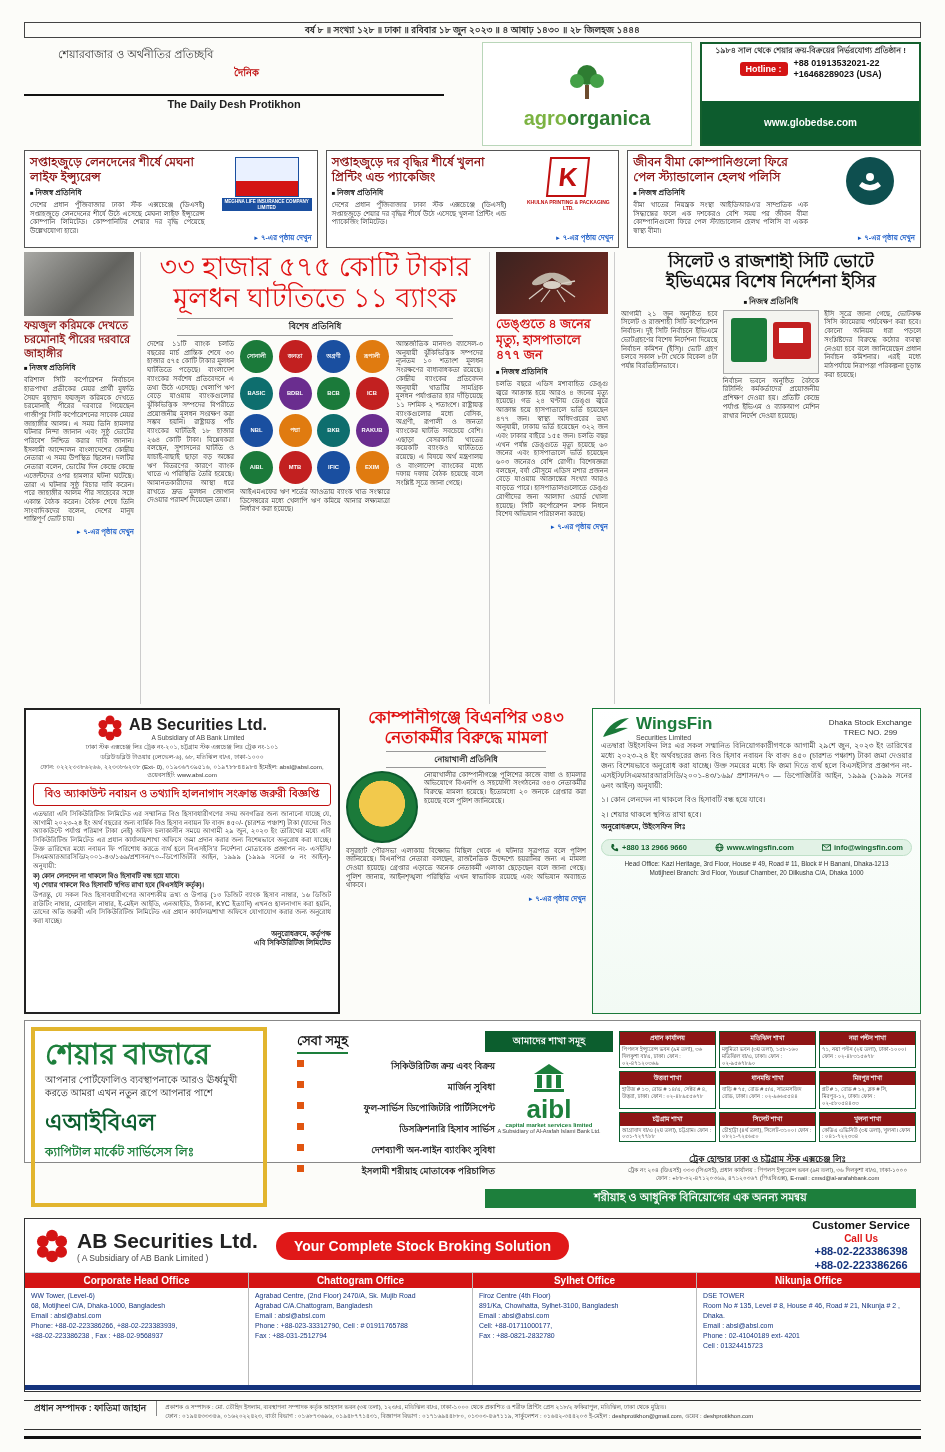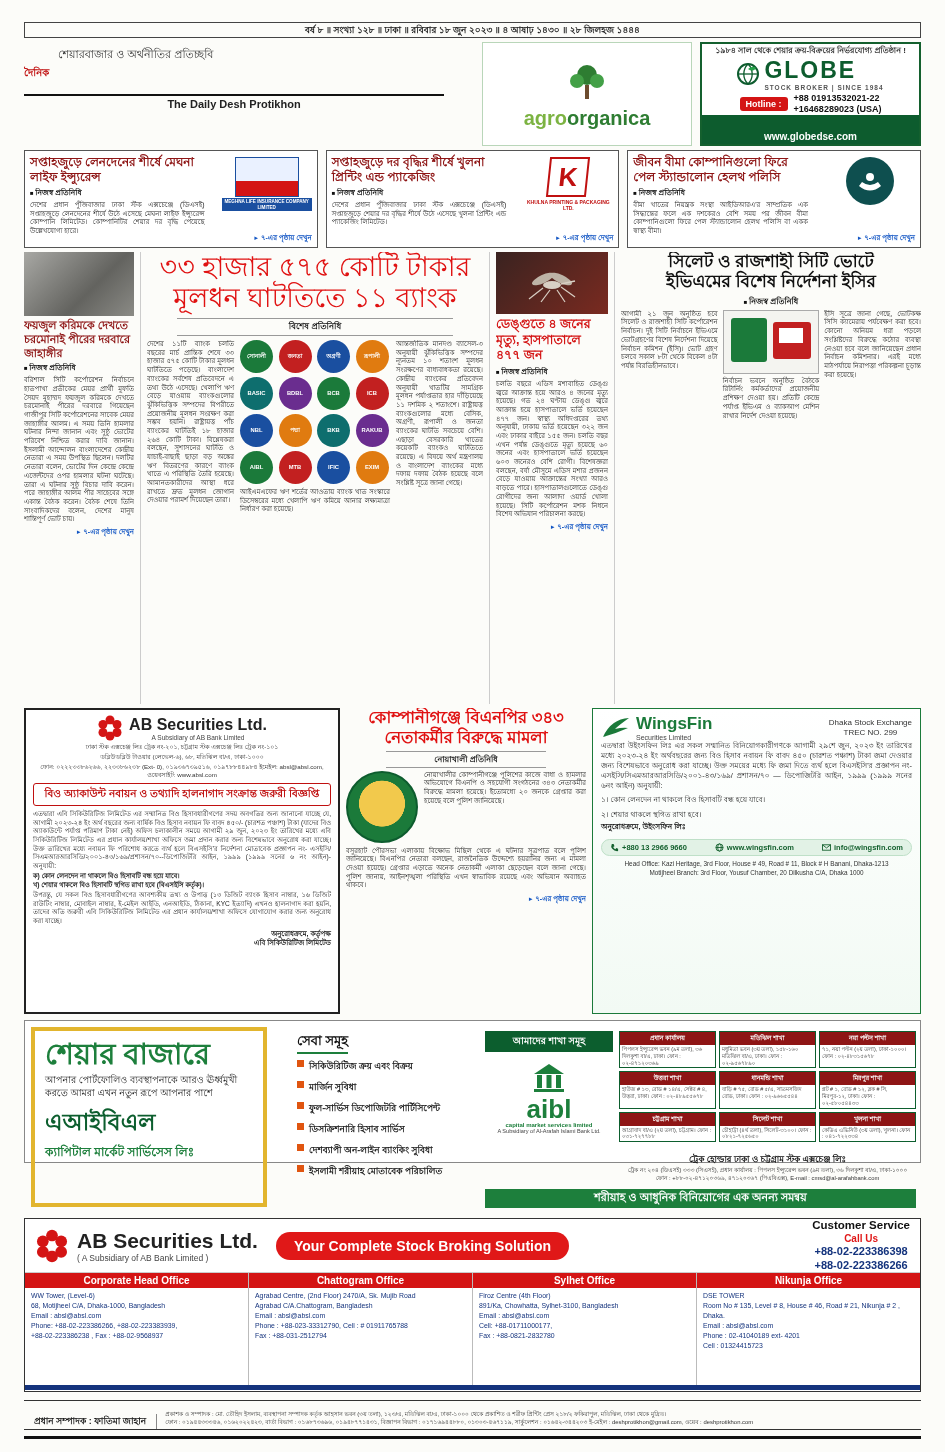--- a/index.html
+++ b/index.html
@@ -7,21 +7,21 @@
   .page { position:relative; width:945px; height:1452px; background:#fcfcf9; margin:0 auto; overflow:hidden; color:#1a1a1a; }
 
   
   .datebar { position:absolute; left:24px; top:22px; width:897px; height:16px; border:1px solid #444;
              display:flex; align-items:center; justify-content:center; font-size:9px; font-weight:bold; color:#222; }
 
   
   .mast-row { position:absolute; left:24px; top:42px; width:897px; height:104px; }
   .masthead { position:absolute; left:0; top:4px; width:445px; }
   .mast-tagline { font-size:11px; color:#333; padding-left:34px; }
-  .mast-title-row { display:flex; align-items:flex-end; gap:6px; }
+  .mast-title-row { display:flex; align-items:flex-end; gap:6px;justify-content:center; }
   .mast-daily { font-size:10px; font-weight:bold; color:#c01010; padding-bottom:10px; }
   .mast-title { font-size:44px; font-weight:bold; color:#111; line-height:1.1; letter-spacing:1px; }
   .mast-rule { border-top:2px solid #111; margin-top:2px; width:420px; }
   .mast-sub { font-size:11px; font-weight:bold; color:#222; text-align:center; width:420px; margin-top:2px; }
   .agro-box { position:absolute; left:458px; top:0; width:210px; height:104px; border:1px solid #b9d6b9;
               display:flex; flex-direction:column; align-items:center; justify-content:center; background:#fff; }
   .agro-text { font-size:20px; font-weight:bold; margin-top:2px; }
   .agro-w1 { color:#7cb342; } .agro-w2 { color:#2e7d32; }
   .globe-box { position:absolute; left:676px; top:0; width:221px; height:104px; border:2px solid #14602e; background:#fff;
                display:flex; flex-direction:column; overflow:hidden; }
@@ -115,21 +115,21 @@
 
   
   .aibl-ad { position:absolute; left:24px; top:1020px; width:897px; height:143px; border:1px solid #888; background:#fff; }
   .aibl-left { position:absolute; left:6px; top:6px; width:236px; height:180px; border:4px solid #e2b52e; padding:8px 10px; }
   .aibl-left-title { font-size:29px; font-weight:bold; color:#1d7f3c; line-height:1.05; }
   .aibl-left-body { font-size:9.5px; color:#222; line-height:1.3; margin:5px 0; }
   .aibl-left-brand { font-size:23px; font-weight:bold; color:#0c5e2e; }
   .aibl-left-brand-sub { font-size:12px; font-weight:bold; color:#1d7f3c; }
   .aibl-services { position:absolute; left:272px; top:10px; width:198px; }
   .aibl-serv-title { font-size:13px; font-weight:bold; color:#111; border-bottom:2px solid #1d7f3c; display:inline-block; margin-bottom:5px; }
-  .aibl-serv-item { font-size:9px; font-weight:bold; color:#222; margin-bottom:6px; display:flex; gap:5px; align-items:flex-start; }
+  .aibl-serv-item { font-size:9px; font-weight:bold; color:#222; margin-bottom:6px; display:flex; gap:5px; align-items:flex-start;justify-content:space-between; }
   .sq-bullet { width:7px; height:7px; background:#e05510; flex:none; margin-top:1px; }
   .aibl-mid { position:absolute; left:460px; top:10px; width:128px; }
   .aibl-branch-head { background:#0c5e2e; color:#fff; font-size:9.5px; font-weight:bold; text-align:center; padding:3px 0; }
   .aibl-logo-block { margin-top:10px; text-align:center; }
   .aibl-logo-word { font-size:26px; font-weight:bold; color:#1d7f3c; line-height:1; }
   .aibl-logo-sub { font-size:6px; color:#1d7f3c; font-weight:bold; }
   .aibl-logo-sub2 { font-size:5.6px; color:#444; }
   .aibl-branches { position:absolute; left:594px; top:10px; width:297px; display:grid; grid-template-columns:repeat(3,1fr); gap:3px; }
   .branch-box { border:1px solid #0c5e2e; overflow:hidden; background:#fff; }
   .branch-name { background:#8e1515; color:#fff; font-size:6.2px; font-weight:bold; text-align:center; padding:1px 0; }
@@ -152,21 +152,21 @@
   .ab-cs-phone { font-size:11px; font-weight:bold; color:#14337d; }
   .ab-offices { display:flex; height:112px; }
   .ab-office { flex:1; border-right:1px solid #bbb; padding:0; overflow:hidden; }
   .ab-office:last-child { border-right:none; }
   .ab-office-name { background:#d41414; color:#fff; font-size:10px; font-weight:bold; text-align:center; padding:2px 0; }
   .ab-office-lines { padding:3px 6px; }
   .ab-office-lines div { font-size:6.9px; color:#14337d; line-height:1.45; }
   .ab-bottom-bar { height:5px; background:#14337d; }
 
   
-  .footer { position:absolute; left:24px; top:1400px; width:897px; height:30px; border-top:1px solid #333; border-bottom:1px solid #333; display:flex; align-items:flex-end; }
+  .footer { position:absolute; left:24px; top:1400px; width:897px; height:30px; border-top:1px solid #333; border-bottom:1px solid #333; display:flex; align-items:flex-start; }
   .footer-chief { font-size:9px; font-weight:bold; padding:0 10px; border-right:1px solid #888; white-space:nowrap; }
   .footer-lines { padding:2px 8px; }
   .footer-lines div { font-size:5.9px; color:#333; line-height:1.45; }
   .bottom-rule { position:absolute; left:24px; top:1436px; width:897px; height:3px; background:#111; }
 </style>
 </head>
 <body>
 
 <div class="page">
 
@@ -191,32 +191,20 @@
         <circle cx="13" cy="22" r="7" fill="#43a047"></circle>
         <circle cx="33" cy="22" r="7" fill="#43a047"></circle>
       </svg>
       <div class="agro-text">
         <span class="agro-w1">agro</span><span class="agro-w2">organica</span>
       </div>
     </div>
 
     <div class="globe-box">
       <div class="globe-tagline">১৯৮৪ সাল থেকে শেয়ার ক্রয়-বিক্রয়ের নির্ভরযোগ্য প্রতিষ্ঠান !</div>
-      <div class="globe-brand-row">
-        <svg width="22" height="22" viewBox="0 0 22 22">
-          <circle cx="11" cy="11" r="10" fill="none" stroke="#0d5c2e" stroke-width="2"></circle>
-          <path d="M11 1 A14 14 0 0 1 11 21 A14 14 0 0 1 11 1" fill="none" stroke="#0d5c2e" stroke-width="1.3"></path>
-          <line x1="1" y1="11" x2="21" y2="11" stroke="#0d5c2e" stroke-width="1.3"></line>
-          <path d="M11 6 q5 -4 8 -1 q-3 5 -8 1" fill="#27a24a"></path>
-        </svg>
-        <div>
-          <div class="globe-name">GLOBE</div>
-          <div class="globe-sub">STOCK BROKER | SINCE 1984</div>
-        </div>
-      </div>
       <div class="globe-hot-row">
         <span class="hotline-badge">Hotline :</span>
         <div class="globe-phones">
           <div>+88 01913532021-22</div>
           <div>+16468289023 (USA)</div>
         </div>
       </div>
       <div class="globe-webbar">www.globedse.com</div>
     </div>
   </div>

